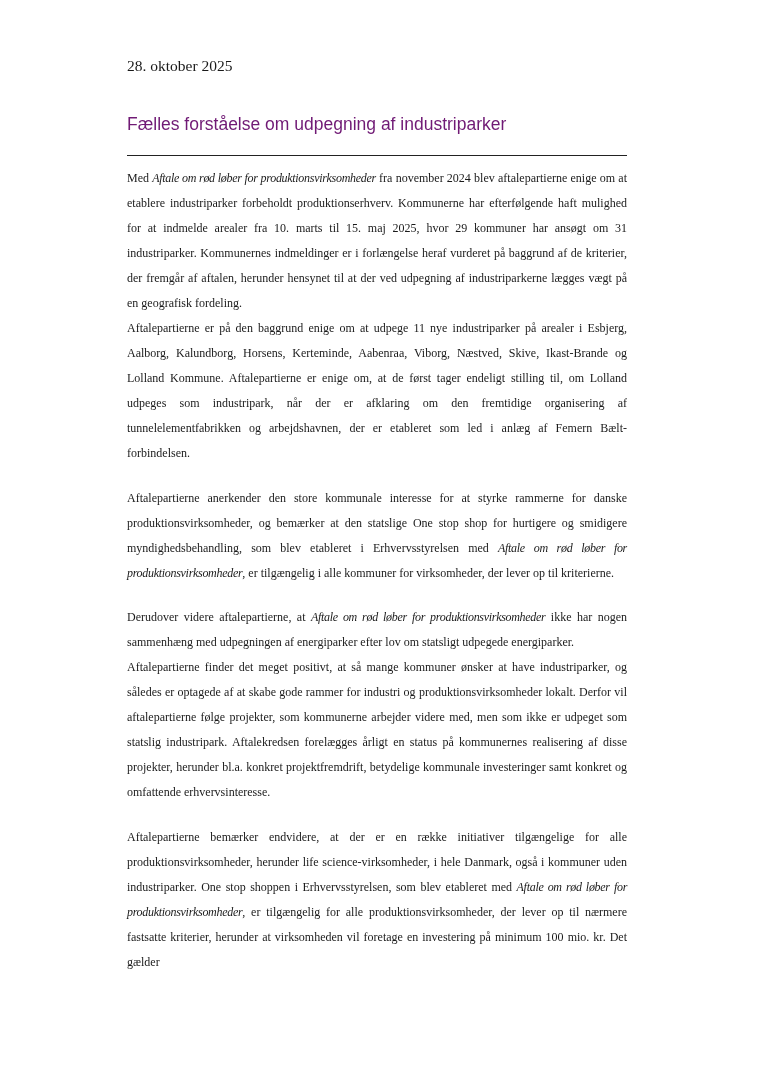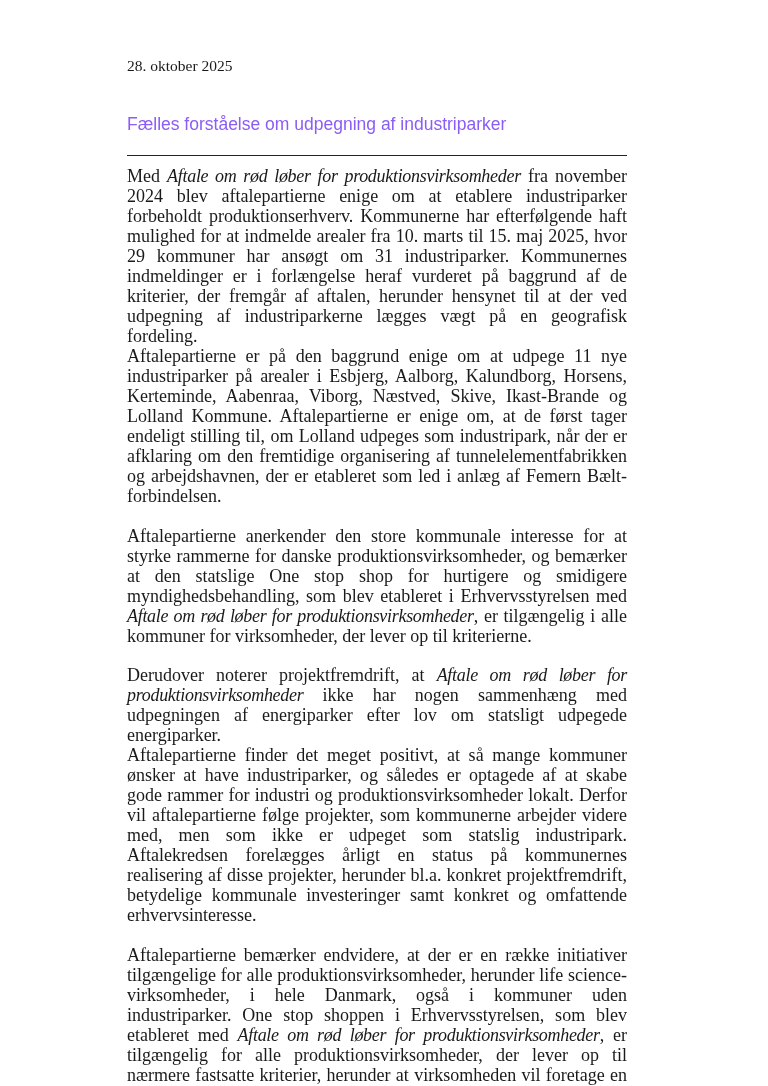--- a/index.html
+++ b/index.html
@@ -7,30 +7,30 @@
   .page {
     position: absolute; left: 91px; top: 56px; width: 500px;
     color: #1a1a1a;
     font-family: "Liberation Serif", "DejaVu Serif", serif;
     margin-left: 36px;
   }
   .date { font-size: 15.5px; line-height: 20px; margin: 0; }
   .title {
     font-family: "Liberation Sans", "DejaVu Sans", sans-serif;
     font-size: 17.5px; font-weight: normal; line-height: 22px;
-    margin: 37px 0 0 0; color: #8b5cf6;
+    margin: 37px 0 0 0; color: #701a75;
   }
   .subtitle {
     font-style: italic; font-size: 14.2px; line-height: 20px;
     margin: 13px 0 0 0; letter-spacing: -0.1px;
   }
   .rule { border: 0; border-top: 1.3px solid #222; margin: 20px 0 0 0; height: 0; }
   .body { margin-top: 10px; }
   p {
-    font-size: 18px; line-height: 20px; margin: 0; text-align: justify;
+    font-size: 12px; line-height: 25px; margin: 0; text-align: justify;
     hyphens: none;
   }
   .gap { margin-top: 19.6px; }
   h2 {
     font-size: 15.2px; line-height: 19.6px; font-weight: bold; margin: 0;
     text-align: justify; text-align-last: left;
   }
   .ital { font-style: italic; letter-spacing: -0.3px; }
 </style>
 </head>
@@ -41,19 +41,19 @@
   <h1 class="title">Fælles forståelse om udpegning af industriparker</h1>
   <hr class="rule">
 
   <div class="body">
     <p><span>Med </span><span class="ital">Aftale om rød løber for produktionsvirksomheder</span><span> fra november 2024 blev aftalepartierne enige om at etablere industriparker forbeholdt produktionserhverv. Kommunerne har efterfølgende haft mulighed for at indmelde arealer fra 10. marts til 15. maj 2025, hvor 29 kommuner har ansøgt om 31 industriparker. Kommunernes indmeldinger er i forlængelse heraf vurderet på baggrund af de kriterier, der fremgår af aftalen, herunder hensynet til at der ved udpegning af industriparkerne lægges vægt på en geografisk fordeling.</span></p>
 
     <p><span>Aftalepartierne er på den baggrund enige om at udpege 11 nye industriparker på arealer i Esbjerg, Aalborg, Kalundborg, Horsens, Kerteminde, Aabenraa, Viborg, Næstved, Skive, Ikast-Brande og Lolland Kommune. Aftalepartierne er enige om, at de først tager endeligt stilling til, om Lolland udpeges som industripark, når der er afklaring om den fremtidige organisering af tunnelelementfabrikken og arbejdshavnen, der er etableret som led i anlæg af Femern Bælt-forbindelsen.</span></p>
 
     <p class="gap"><span>Aftalepartierne anerkender den store kommunale interesse for at styrke rammerne for danske produktionsvirksomheder, og bemærker at den statslige One stop shop for hurtigere og smidigere myndighedsbehandling, som blev etableret i Erhvervsstyrelsen med </span><span class="ital">Aftale om rød løber for produktionsvirksomheder</span><span>, er tilgængelig i alle kommuner for virksomheder, der lever op til kriterierne.</span></p>
 
-    <p class="gap"><span>Derudover noterer projektfremdrift, at </span><span class="ital">Aftale om rød løber for produktionsvirksomheder</span><span> ikke har nogen sammenhæng med udpegningen af energiparker efter lov om statsligt udpegede energiparker.</span></p>
+    <p class="gap"><span>Derudover videre aftalepartierne, at </span><span class="ital">Aftale om rød løber for produktionsvirksomheder</span><span> ikke har nogen sammenhæng med udpegningen af energiparker efter lov om statsligt udpegede energiparker.</span></p>
 
     <p><span>Aftalepartierne finder det meget positivt, at så mange kommuner ønsker at have industriparker, og således er optagede af at skabe gode rammer for industri og produktionsvirksomheder lokalt. Derfor vil aftalepartierne følge projekter, som kommunerne arbejder videre med, men som ikke er udpeget som statslig industripark. Aftalekredsen forelægges årligt en status på kommunernes realisering af disse projekter, herunder bl.a. konkret projektfremdrift, betydelige kommunale investeringer samt konkret og omfattende erhvervsinteresse.</span></p>
 
     <p class="gap" style="text-align-last: justify;"><span>Aftalepartierne bemærker endvidere, at der er en række initiativer tilgængelige for alle produktionsvirksomheder, herunder life science-virksomheder, i hele Danmark, også i kommuner uden industriparker. One stop shoppen i Erhvervsstyrelsen, som blev etableret med </span><span class="ital">Aftale om rød løber for produktionsvirksomheder</span><span>, er tilgængelig for alle produktionsvirksomheder, der lever op til nærmere fastsatte kriterier, herunder at virksomheden vil foretage en investering på minimum 100 mio. kr. Det gælder</span></p>
   </div>
 </div>
 
 </body></html>

